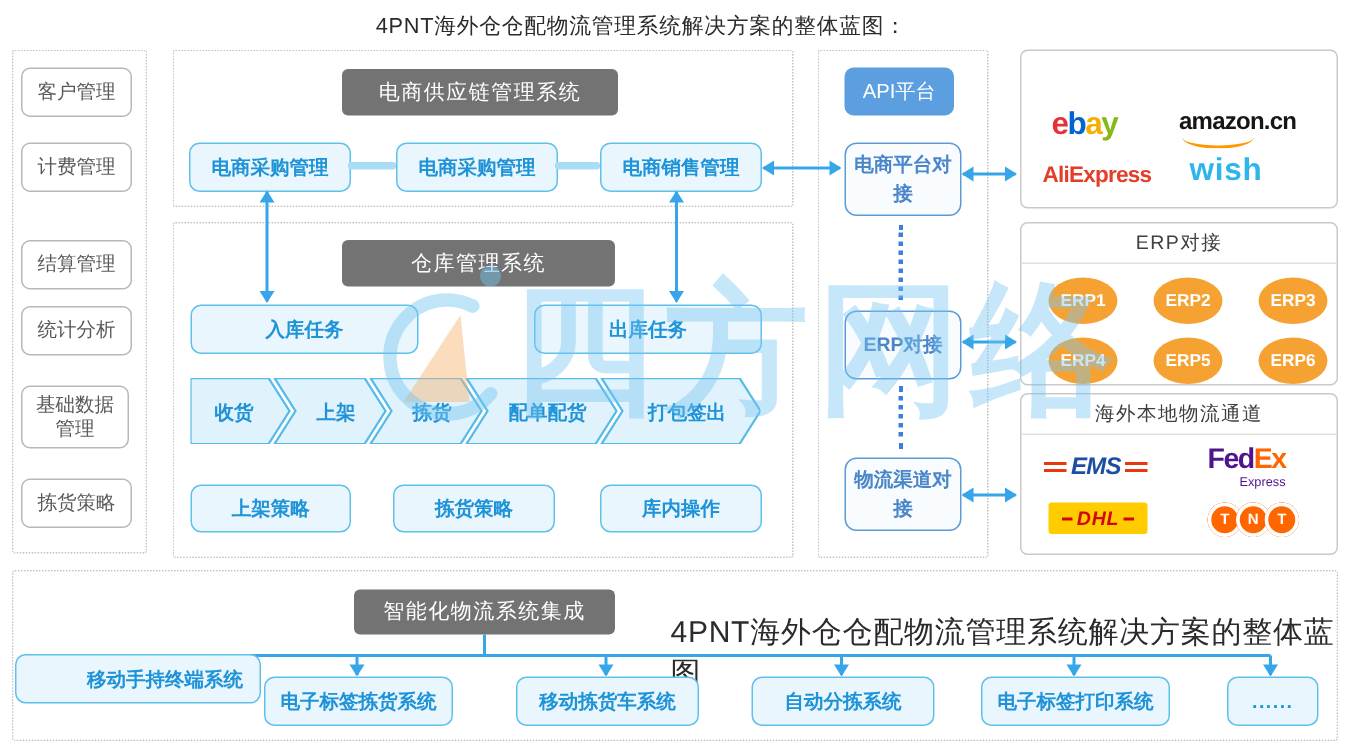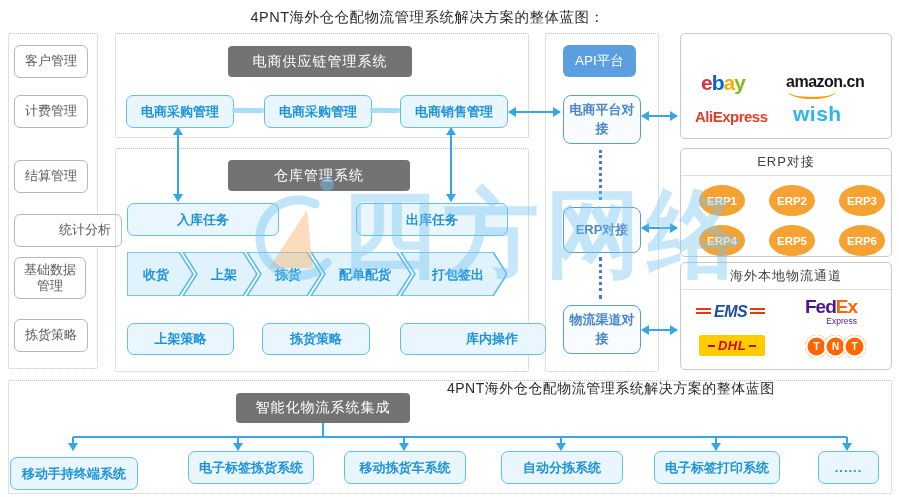--- a/index.html
+++ b/index.html
@@ -66,35 +66,35 @@
   .tnt{display:flex;}
   .tnt .tnt-circle{width:23px;height:23px;border-radius:50%;background:#ff6600;
     box-shadow:inset 0 0 0 2.5px #fff, inset 0 0 0 5px #ff6600;color:#fff;font-weight:bold;font-size:10px;
     display:flex;align-items:center;justify-content:center;margin-left:-4px;}
   .tnt .tnt-circle:first-child{margin-left:0;}
   
   .watermark{position:absolute;left:255px;top:172px;display:flex;align-items:flex-start;
     pointer-events:none;z-index:40;}
   .wm-text{font-size:96px;font-weight:bold;color:rgba(118,198,240,.42);line-height:1;
     letter-spacing:6px;margin-top:14px;}
-  .bottom-caption{position:absolute;left:447px;top:380px;font-size:14px;color:#2b2b2b;letter-spacing:.5px;}
+  .bottom-caption{position:absolute;left:447px;top:408px;font-size:20px;color:#2b2b2b;letter-spacing:.5px;}
   .dots-box-label{font-size:13px;font-weight:bold;color:#1e93d8;letter-spacing:1px;}
 </style>
 </head>
 <body>
 
 <div class="canvas">
 
   <div class="title">4PNT海外仓仓配物流管理系统解决方案的整体蓝图：</div>
 
   <div class="dash" style="left:8px;top:33px;width:88px;height:334px;"></div>
   <div class="gray-box" style="left:14px;top:45px;width:72px;height:31px;">客户管理</div>
   <div class="gray-box" style="left:14px;top:95px;width:72px;height:31px;">计费管理</div>
   <div class="gray-box" style="left:14px;top:160px;width:72px;height:31px;">结算管理</div>
-  <div class="gray-box" style="left:14px;top:214px;width:72px;height:31px;padding-left:34px;">统计分析</div>
+  <div class="gray-box" style="left:14px;top:204px;width:72px;height:31px;">统计分析</div>
   <div class="gray-box" style="left:14px;top:257px;width:72px;height:42px;padding:0 6px;box-sizing:border-box;">基础数据管理</div>
   <div class="gray-box" style="left:14px;top:319px;width:72px;height:31px;">拣货策略</div>
 
   <div class="dash" style="left:115px;top:33px;width:412px;height:103px;"></div>
   <div class="solid-header" style="left:228px;top:46px;width:184px;height:31px;">电商供应链管理系统</div>
   <div class="lite-box" style="left:126px;top:95px;width:106px;height:31px;">电商采购管理</div>
   <div class="lite-box" style="left:264px;top:95px;width:106px;height:31px;">电商采购管理</div>
   <div class="lite-box" style="left:400px;top:95px;width:106px;height:31px;text-align:center;">电商销售管理</div>
   <div class="link-bar" style="left:232px;top:108px;width:32px;"></div>
   <div class="link-bar" style="left:370px;top:108px;width:30px;"></div>
@@ -112,21 +112,21 @@
     <path d="M274 0 L366 0 L380 22 L366 44 L274 44 L288 22 Z" fill="#e0f2fb" stroke="#54baea" stroke-width="1.5"></path>
     <text x="29" y="27" text-anchor="middle" font-size="13" font-weight="bold" fill="#1e93d8">收货</text>
     <text x="97" y="27" text-anchor="middle" font-size="13" font-weight="bold" fill="#1e93d8">上架</text>
     <text x="161" y="27" text-anchor="middle" font-size="13" font-weight="bold" fill="#1e93d8">拣货</text>
     <text x="238" y="27" text-anchor="middle" font-size="13" font-weight="bold" fill="#1e93d8">配单配货</text>
     <text x="331" y="27" text-anchor="middle" font-size="13" font-weight="bold" fill="#1e93d8">打包签出</text>
   </svg>
 
   <div class="lite-box" style="left:127px;top:323px;width:105px;height:30px;">上架策略</div>
   <div class="lite-box" style="left:262px;top:323px;width:106px;height:30px;">拣货策略</div>
-  <div class="lite-box" style="left:400px;top:323px;width:106px;height:30px;padding-left:38px;">库内操作</div>
+  <div class="lite-box" style="left:400px;top:323px;width:106px;height:30px;">库内操作</div>
 
   <div class="dash" style="left:545px;top:33px;width:112px;height:337px;"></div>
   <div class="api-header" style="left:563px;top:45px;width:73px;height:32px;">API平台</div>
   <div class="api-node" style="left:563px;top:95px;width:76px;height:47px;">电商平台对接</div>
   <div class="api-node" style="left:563px;top:207px;width:76px;height:44px;">ERP对接</div>
   <div class="api-node" style="left:563px;top:305px;width:76px;height:47px;">物流渠道对接</div>
   <div class="dots" style="left:599px;top:150px;height:50px;"></div>
   <div class="dots" style="left:599px;top:257px;height:42px;"></div>
 
   <div class="arrow-v both" style="left:177px;top:128px;height:73px;"></div>
@@ -193,22 +193,22 @@
 
   <div class="plain-v" style="left:322px;top:423px;height:14px;"></div>
   <div class="plain-h" style="left:73px;top:436px;width:774px;"></div>
   <div class="arrow-v down" style="left:72px;top:437px;height:13px;"></div>
   <div class="arrow-v down" style="left:237px;top:437px;height:13px;"></div>
   <div class="arrow-v down" style="left:403px;top:437px;height:13px;"></div>
   <div class="arrow-v down" style="left:560px;top:437px;height:13px;"></div>
   <div class="arrow-v down" style="left:715px;top:437px;height:13px;"></div>
   <div class="arrow-v down" style="left:846px;top:437px;height:13px;"></div>
 
-  <div class="lite-box" style="left:10px;top:457px;width:126px;height:31px;">移动手持终端系统</div>
-  <div class="lite-box" style="left:188px;top:451px;width:124px;height:31px;font-family:Liberation Serif, serif;">电子标签拣货系统</div>
+  <div class="lite-box" style="left:10px;top:436px;width:126px;height:31px;padding-left:36px;">移动手持终端系统</div>
+  <div class="lite-box" style="left:176px;top:451px;width:124px;height:31px;font-family:Liberation Serif, serif;">电子标签拣货系统</div>
   <div class="lite-box" style="left:344px;top:451px;width:120px;height:31px;">移动拣货车系统</div>
   <div class="lite-box" style="left:501px;top:451px;width:120px;height:31px;">自动分拣系统</div>
   <div class="lite-box" style="left:654px;top:451px;width:124px;height:31px;">电子标签打印系统</div>
   <div class="lite-box dots-box-label" style="left:818px;top:451px;width:59px;height:31px;">......</div>
 
   <div class="watermark">
     <svg width="86" height="118" viewBox="0 0 86 118">
       <circle cx="72" cy="12" r="7" fill="rgba(118,198,240,.45)"></circle>
       <path d="M14 96 L52 38 L58 96 Z" fill="rgba(246,180,110,.45)"></path>
       <circle cx="43" cy="66" r="38" fill="none" stroke="rgba(118,198,240,.45)" stroke-width="9" stroke-dasharray="170 70" stroke-linecap="round" transform="rotate(40 43 66)"></circle>

